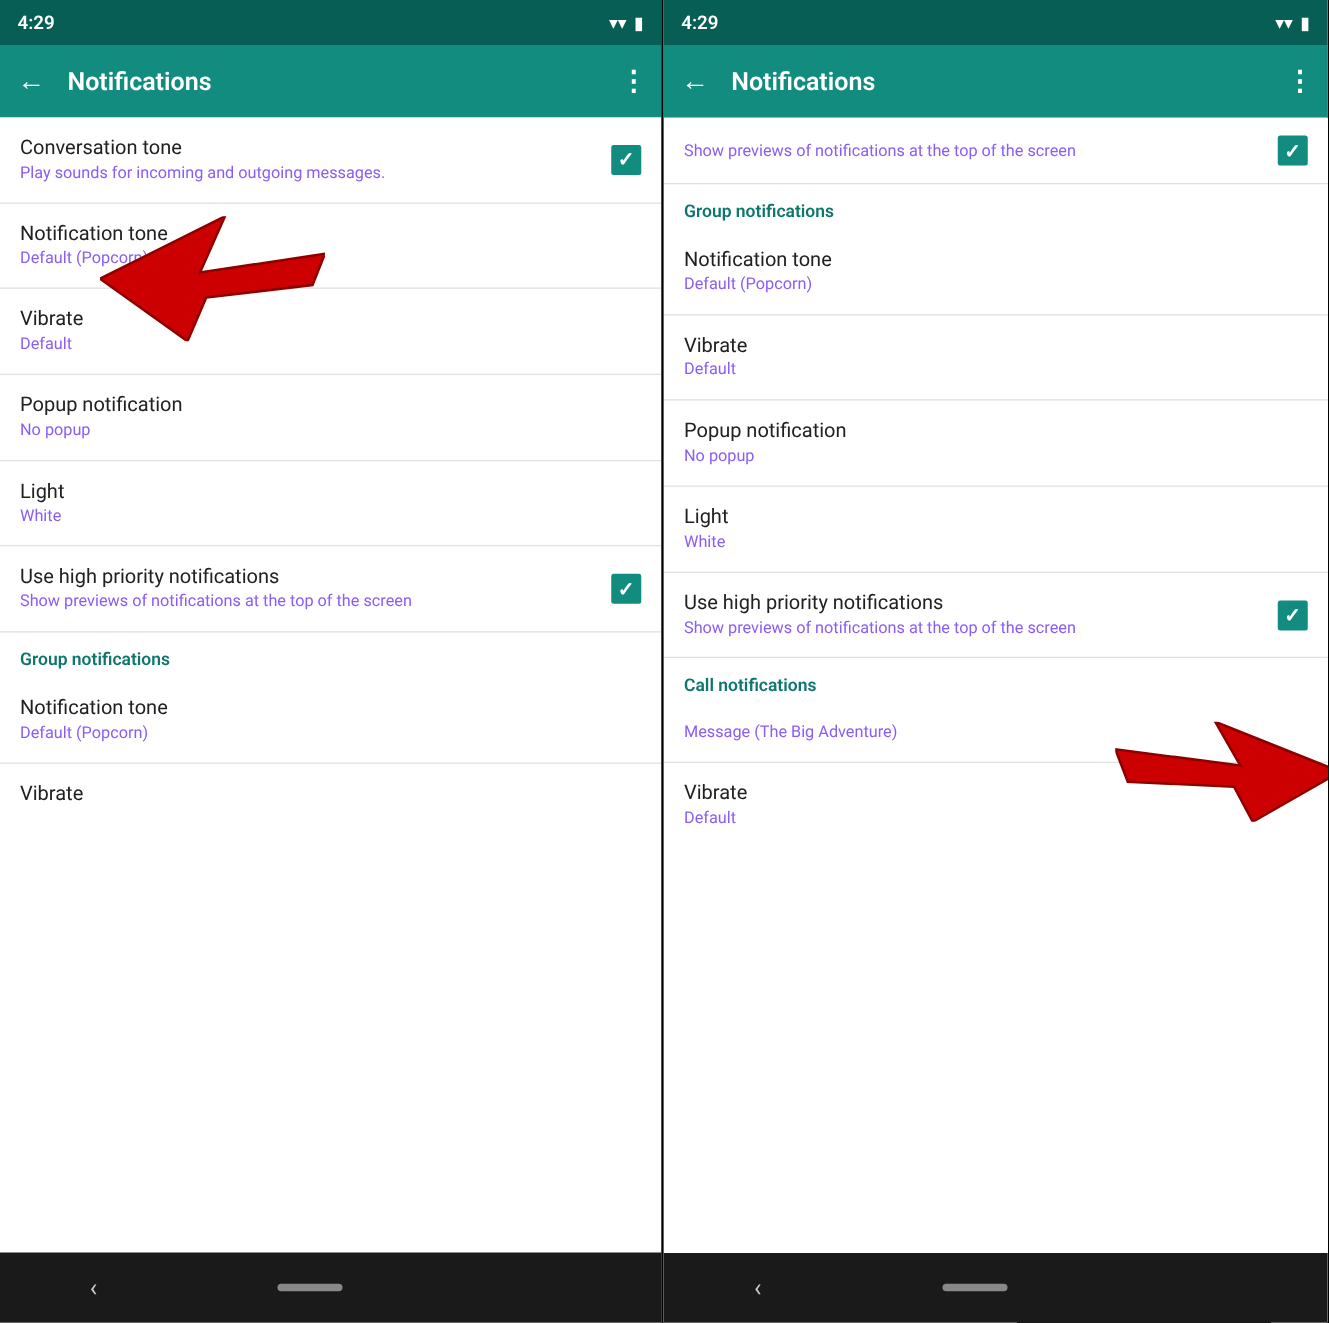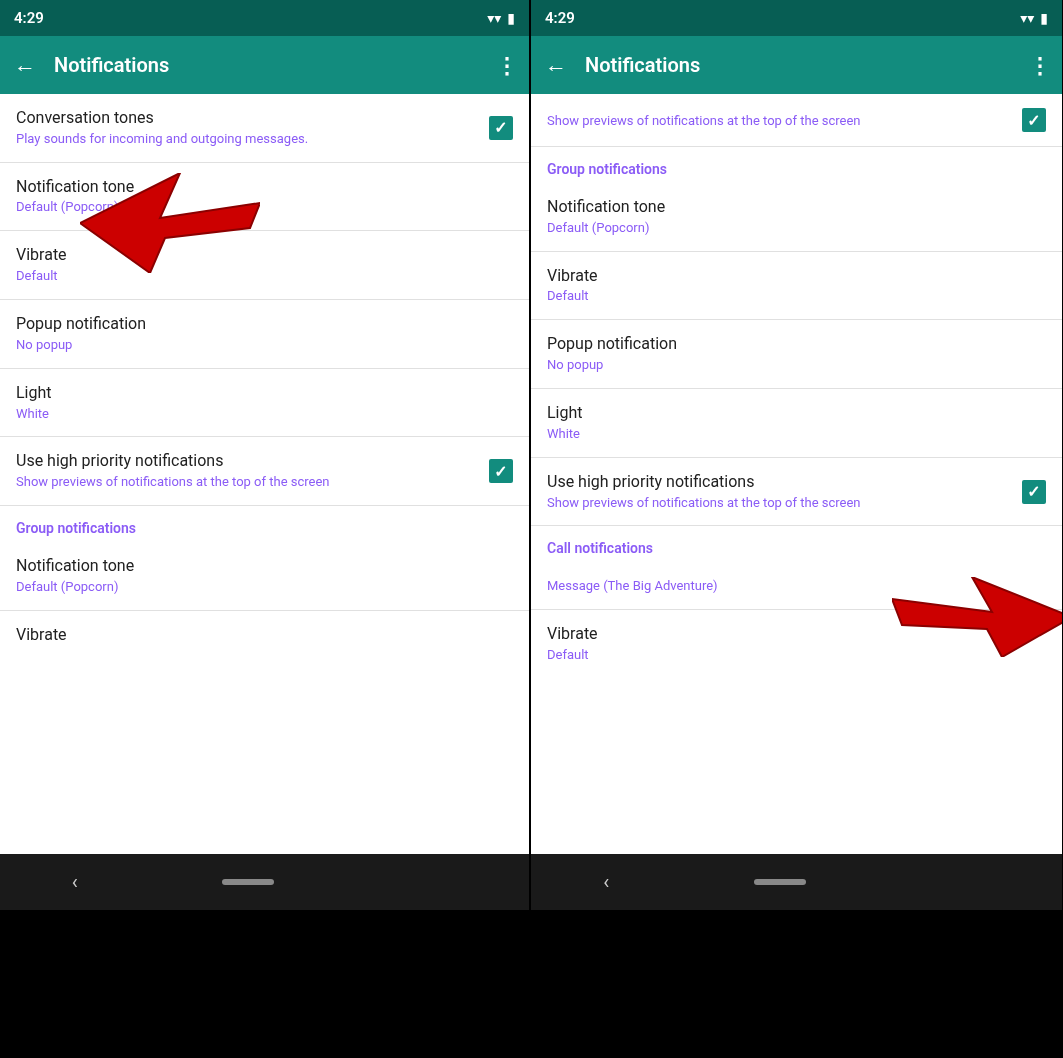--- a/index.html
+++ b/index.html
@@ -8,21 +8,21 @@
       height: 1058px;
       display: flex;
       flex-direction: row;
       font-family: 'Roboto', Arial, sans-serif;
       background: #000;
       overflow: hidden;
     }
 
     .screen {
       width: 531px;
-      height: 910px;
+      height: 1058px;
       display: flex;
       flex-direction: column;
       background: #fff;
       overflow: hidden;
       position: relative;
     }
 
     .screen-left { border-right: 2px solid #000; }
 
     
@@ -78,21 +78,21 @@
 
     
     .settings-list {
       flex: 1;
       overflow-y: auto;
       background: #fff;
     }
 
     .section-header {
       padding: 14px 16px 6px 16px;
-      color: #8b5cf6;
+      color: #0f766e;
       font-size: 14px;
       font-weight: 600;
       text-transform: none;
     }
 
     .setting-item {
       padding: 14px 16px;
       border-bottom: 1px solid #e0e0e0;
       display: flex;
       align-items: center;
@@ -166,21 +166,21 @@
   </div>
   <div class="toolbar">
     <span class="toolbar-back">←</span>
     <span class="toolbar-title">Notifications</span>
     <span class="toolbar-menu">⋮</span>
   </div>
   <div class="settings-list">
 
     <div class="setting-item">
       <div class="setting-item-text">
-        <div class="setting-item-title">Conversation tones</div>
+        <div class="setting-item-title">Conversation tone</div>
         <div class="setting-item-subtitle">Play sounds for incoming and outgoing messages.</div>
       </div>
       <div class="checkbox"></div>
     </div>
 
 
     <div class="setting-item" style="position:relative;">
       <div class="setting-item-text">
         <div class="setting-item-title">Notification tone</div>
         <div class="setting-item-subtitle">Default (Popcorn)</div>

